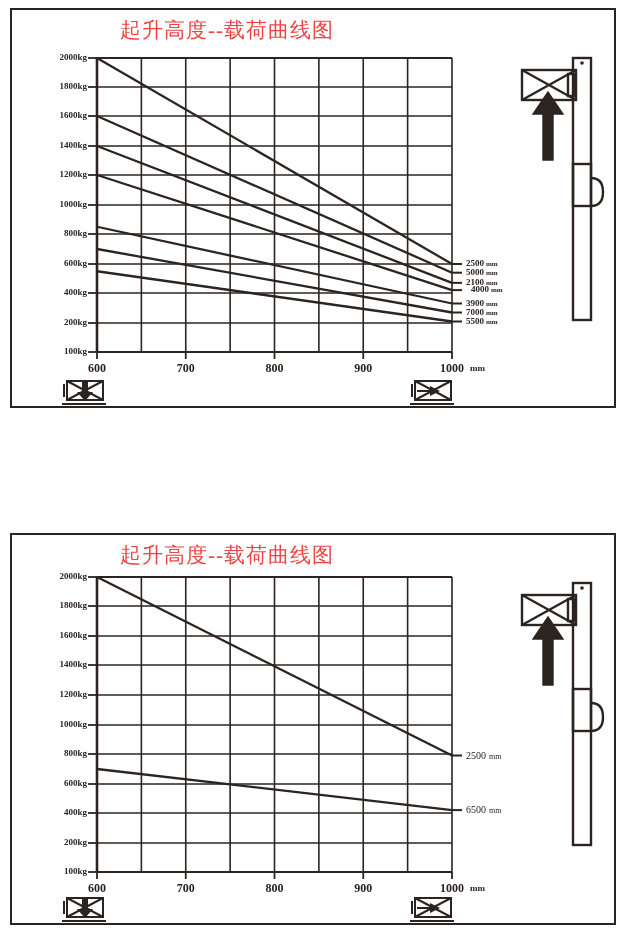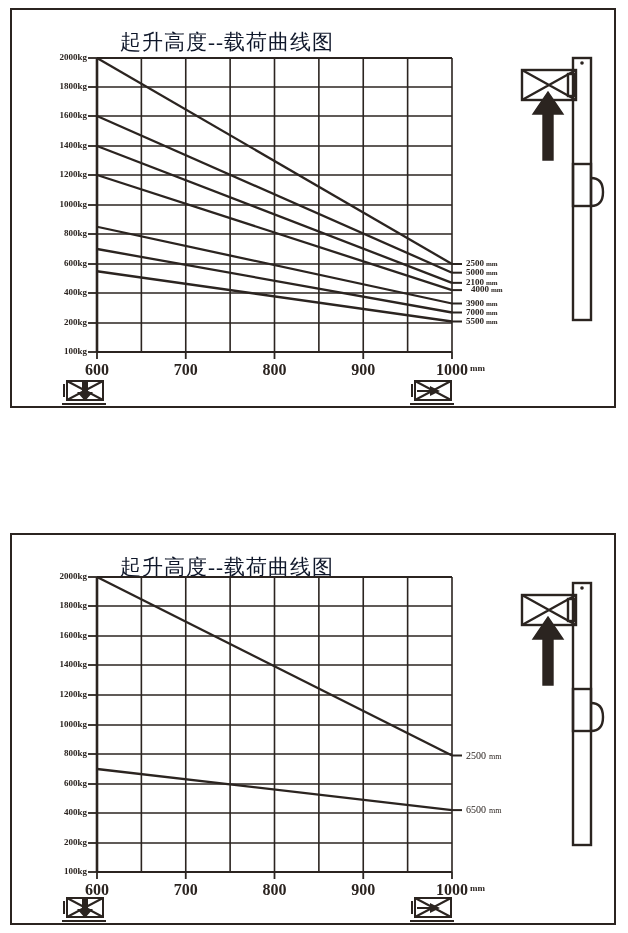--- a/index.html
+++ b/index.html
@@ -29,24 +29,23 @@
 
   .chart-title {
     position: absolute;
     top: 6px;
     left: 0;
     width: 430px;
     text-align: center;
     font-family: "Liberation Serif", "DejaVu Serif", serif;
     font-size: 21px;
     font-weight: 400;
-    color: #0f172a;
+    color: #ef4444;
     letter-spacing: 1px;
     white-space: nowrap;
-    margin-top: 12px;
   }
 
   .plot-wrap { position: absolute; }
   #plot-wrap-1 { left: 0px; top: 0px; width: 606px; height: 396px; }
   #plot-wrap-2 { left: 0px; top: 0px; width: 606px; height: 388px; }
 
   .plot-svg { position: absolute; left: 0; top: 0; }
 
   
   .ylabel {
@@ -61,21 +60,21 @@
     line-height: 9px;
   }
   .ylabels-col {
     position: absolute;
     width: 48px;
   }
   .xlabel {
     position: absolute;
     text-align: center;
     font-family: "Liberation Serif", "DejaVu Serif", serif;
-    font-size: 16px;
+    font-size: 12px;
     font-weight: 700;
     color: #2b2420;
     white-space: nowrap;
     width: 40px;
     margin-left: -20px;
   }
   .xunit {
     position: absolute;
     font-family: "Liberation Serif", "DejaVu Serif", serif;
     font-size: 9px;

